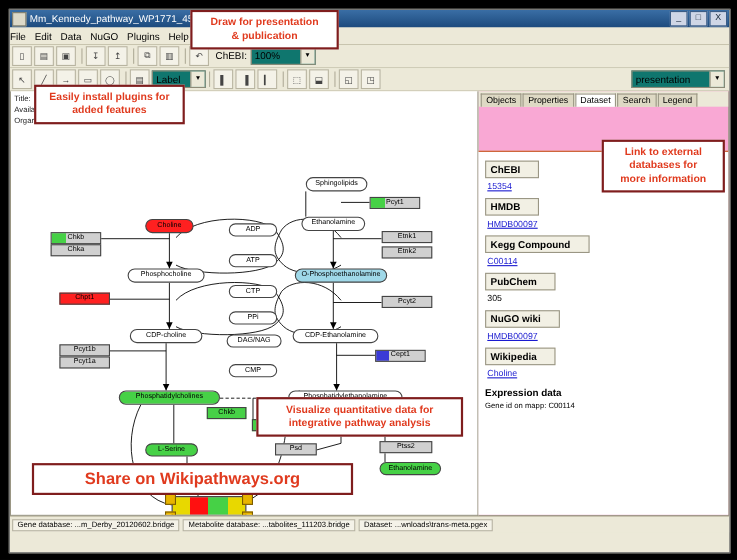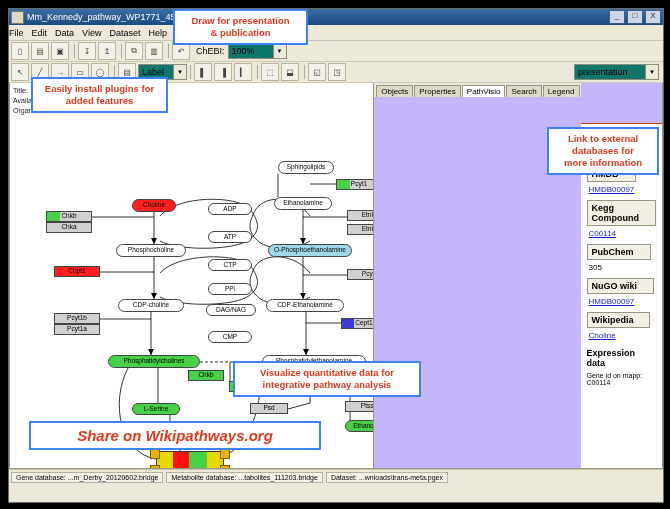--- a/index.html
+++ b/index.html
@@ -22,21 +22,21 @@
   .tbtn{width:16px;height:16px;border:1px solid #b8b4a0;background:#f4f2e8;margin-right:2px;display:flex;align-items:center;justify-content:center;font-size:8px;color:#444;}
   .sep{width:1px;height:14px;background:#b0ac98;margin:0 3px;}
   .zoomlbl{font-size:9px;margin:0 3px 0 4px;}
   .combo{height:14px;border:1px solid #8f8b78;background:#0f766e;font-size:9px;display:flex;align-items:center;padding-left:3px;position:relative;}
   .combo .arw{position:absolute;right:0;top:0;width:12px;height:100%;background:#ece9d8;border-left:1px solid #8f8b78;display:flex;align-items:center;justify-content:center;font-size:6px;}
   .rightcombo{margin-left:auto;margin-right:4px;width:80px;}
 
   
   .split{display:flex;height:386px;}
   .canvaswrap{position:relative;width:424px;background:#fff;border:1px solid #9a9684;border-top:none;overflow:hidden;}
-  .sidewrap{flex:1;background:#c4b5fd;border:1px solid #9a9684;border-left:none;border-top:none;display:flex;}
+  .sidewrap{flex:1;background:#f9a8d4;border:1px solid #9a9684;border-left:none;border-top:none;display:flex;flex-direction:column;}
 
   
   .meta{position:absolute;left:3px;top:3px;font-size:7px;color:#222;line-height:10px;}
 
   
   .tabs{display:flex;height:14px;align-items:flex-end;padding-left:2px;background:#ece9d8;}
   .tab{font-size:8px;padding:1px 4px;border:1px solid #9a9684;border-bottom:none;background:#ded9c4;margin-right:1px;}
   .tab.active{background:#fff;}
   .sidebody{flex:1;background:#fff;border-top:1px solid #c2410c;overflow:hidden;position:relative;padding:4px 6px;margin-top:40px;}
   .db-head{display:inline-block;font-size:9px;font-weight:bold;border:1px solid #9a9684;background:#f2f0e4;padding:2px 16px 2px 4px;margin:4px 0 2px;}
@@ -55,44 +55,44 @@
 
   
   .node{position:absolute;font-size:6.5px;display:flex;align-items:center;justify-content:center;border:1px solid #444;box-sizing:border-box;color:#000;text-align:center;line-height:1;}
   .metab{border-radius:9px;background:#fff;}
   .gene{background:#d0d0d0;}
   .green{background:#46d146;}
   .red{background:#ff2020;}
   svg.edges{position:absolute;left:0;top:0;width:424px;height:386px;}
 
   
-  .callout{position:absolute;background:#fff;border:2px solid #3b82f6;color:#e03a1e;font-weight:bold;text-align:center;font-size:9.5px;line-height:12px;padding:4px 6px;box-sizing:border-box;}
-  .callout.big{font-size:15px;line-height:17px;font-style:italic;}
+  .callout{position:absolute;background:#fff;border:2px solid #7f1d1d;color:#e03a1e;font-weight:bold;text-align:center;font-size:9.5px;line-height:12px;padding:4px 6px;box-sizing:border-box;}
+  .callout.big{font-size:15px;line-height:17px;}
 </style>
 </head>
 <body>
 
 <div id="app">
 
   <div class="titlebar">
     <div class="tb-icon"></div>
     <div class="tb-title">Mm_Kennedy_pathway_WP1771_45176.gpml - PathVisio</div>
     <div class="tb-btns">
       <div class="tb-btn">_</div>
       <div class="tb-btn">□</div>
       <div class="tb-btn">X</div>
     </div>
   </div>
 
   <div class="menubar">
     <span>File</span>
     <span>Edit</span>
     <span>Data</span>
-    <span>View</span>
-    <span>Dataset</span>
+    <span>NuGO</span>
+    <span>Plugins</span>
     <span>Help</span>
   </div>
 
   <div class="toolrow">
     <div class="tbtn">▯</div>
     <div class="tbtn">▤</div>
     <div class="tbtn">▣</div>
     <div class="sep"></div>
     <div class="tbtn">↧</div>
     <div class="tbtn">↥</div>
@@ -233,21 +233,21 @@
       <div style="position:absolute;left:140px;top:366px;width:8px;height:8px;background:#e8b400;border:1px solid #7a5a00;"></div>
       <div style="position:absolute;left:210px;top:366px;width:8px;height:8px;background:#e8b400;border:1px solid #7a5a00;"></div>
       <div style="position:absolute;left:140px;top:382px;width:8px;height:8px;background:#e8b400;border:1px solid #7a5a00;"></div>
       <div style="position:absolute;left:210px;top:382px;width:8px;height:8px;background:#e8b400;border:1px solid #7a5a00;"></div>
     </div>
 
     <div class="sidewrap">
       <div class="tabs">
         <div class="tab">Objects</div>
         <div class="tab">Properties</div>
-        <div class="tab active">PathVisio</div>
+        <div class="tab active">Dataset</div>
         <div class="tab">Search</div>
         <div class="tab">Legend</div>
       </div>
       <div class="sidebody">
         <div class="db-head">ChEBI</div>
         <a class="db-link" href="#">15354</a>
 
         <div class="db-head">HMDB</div>
         <a class="db-link" href="#">HMDB00097</a>
 

